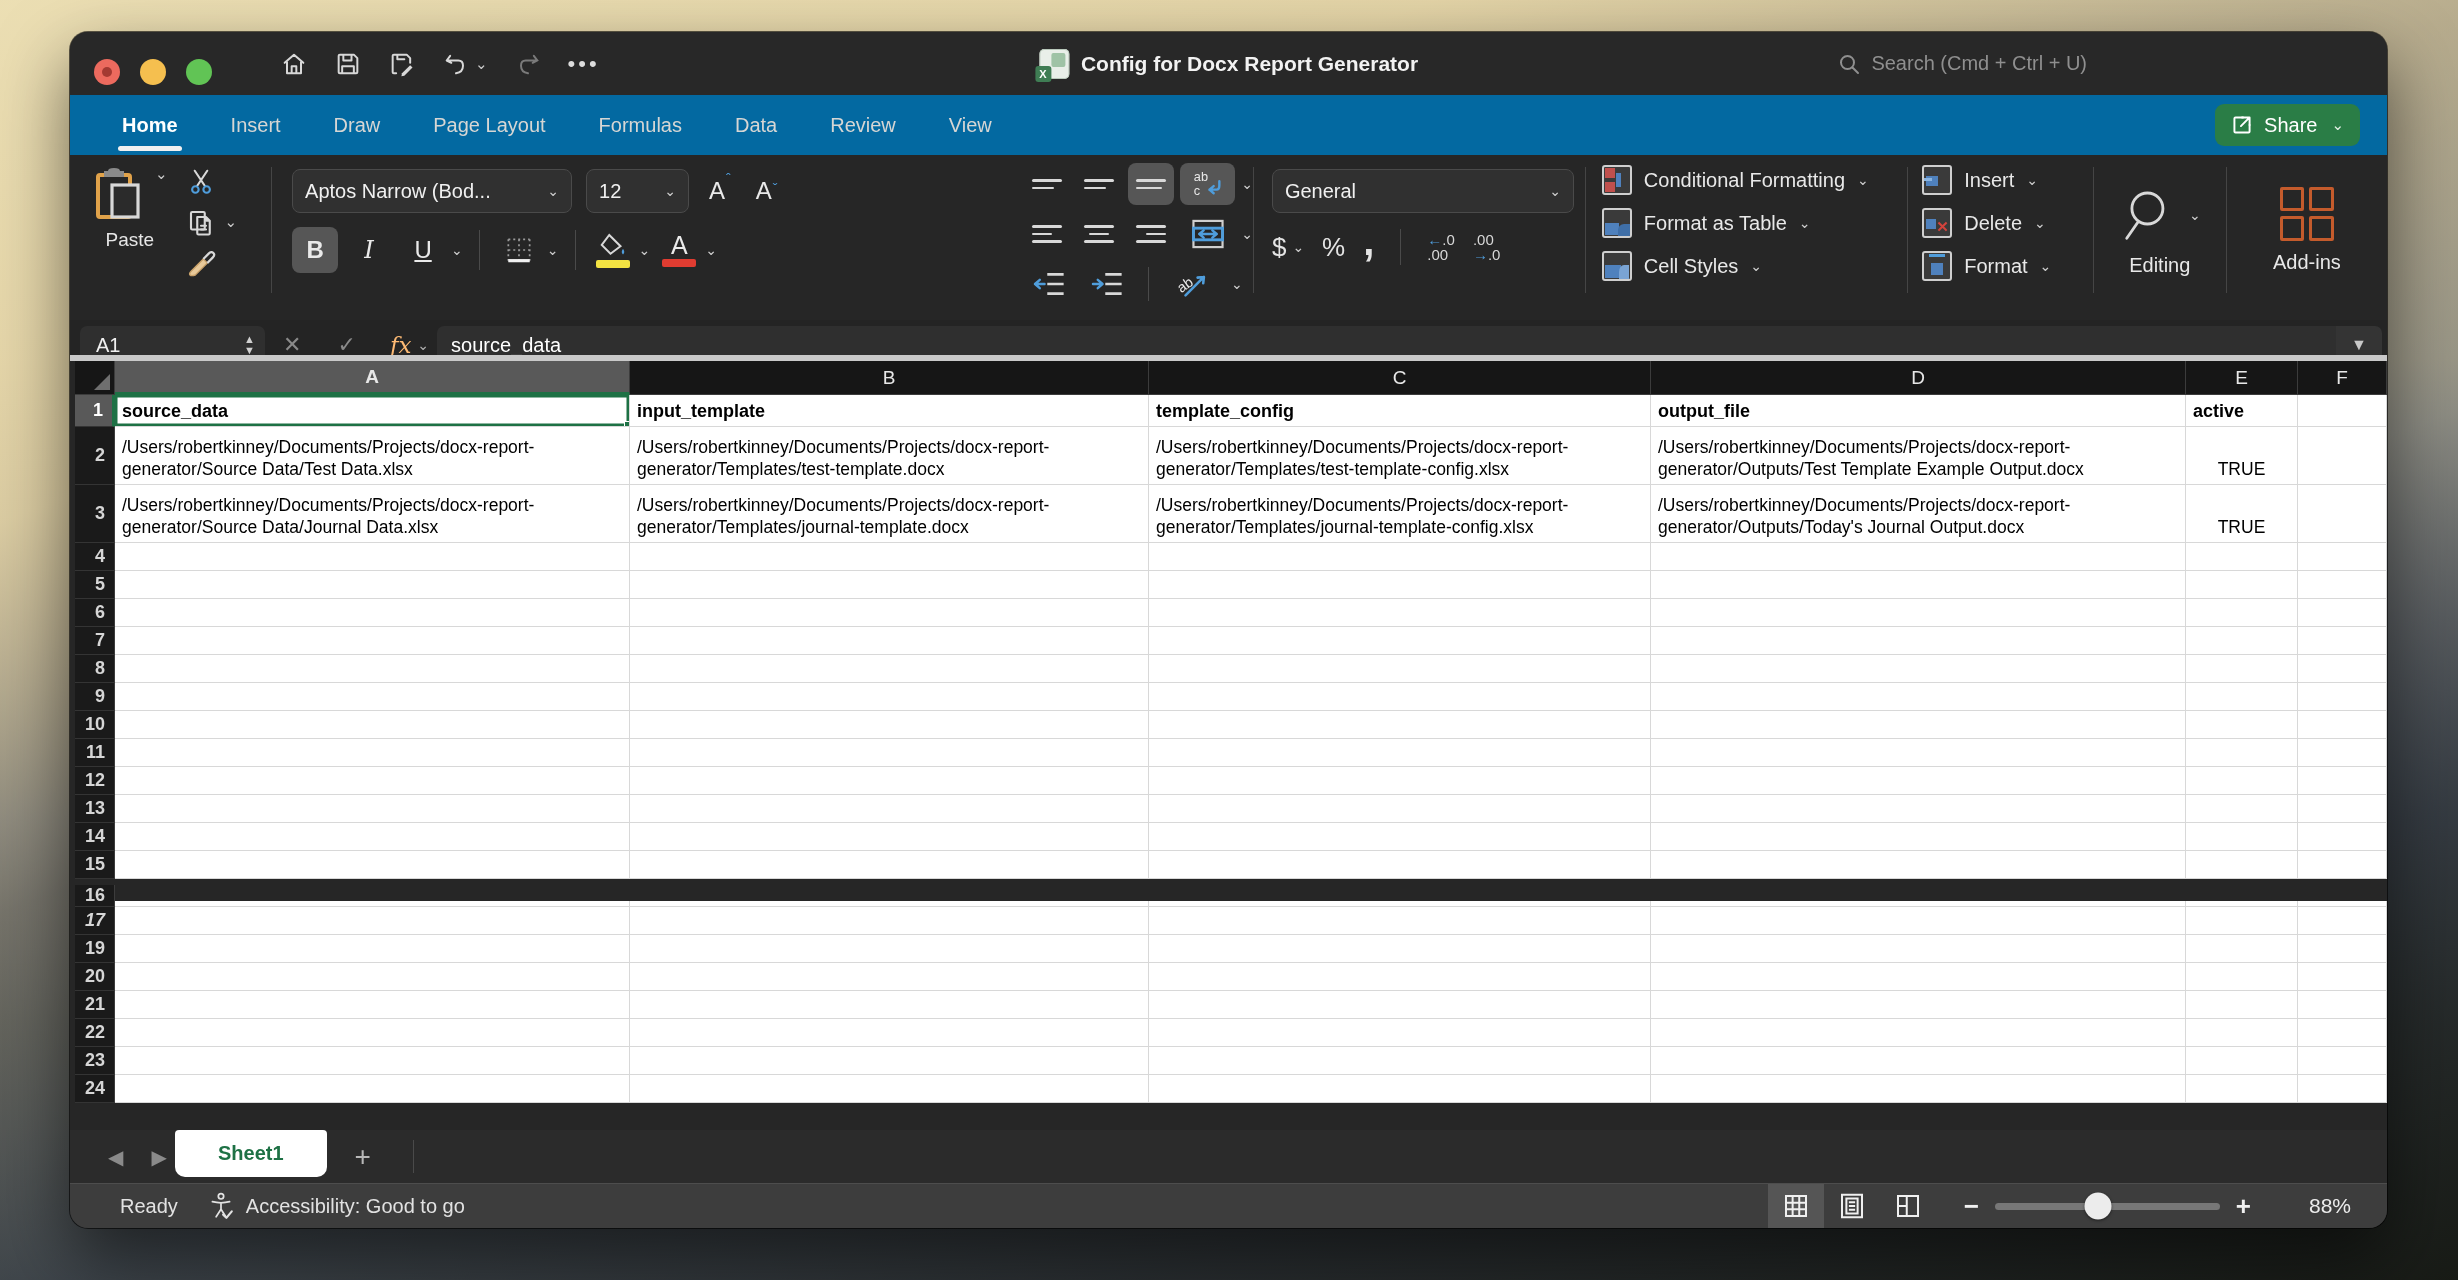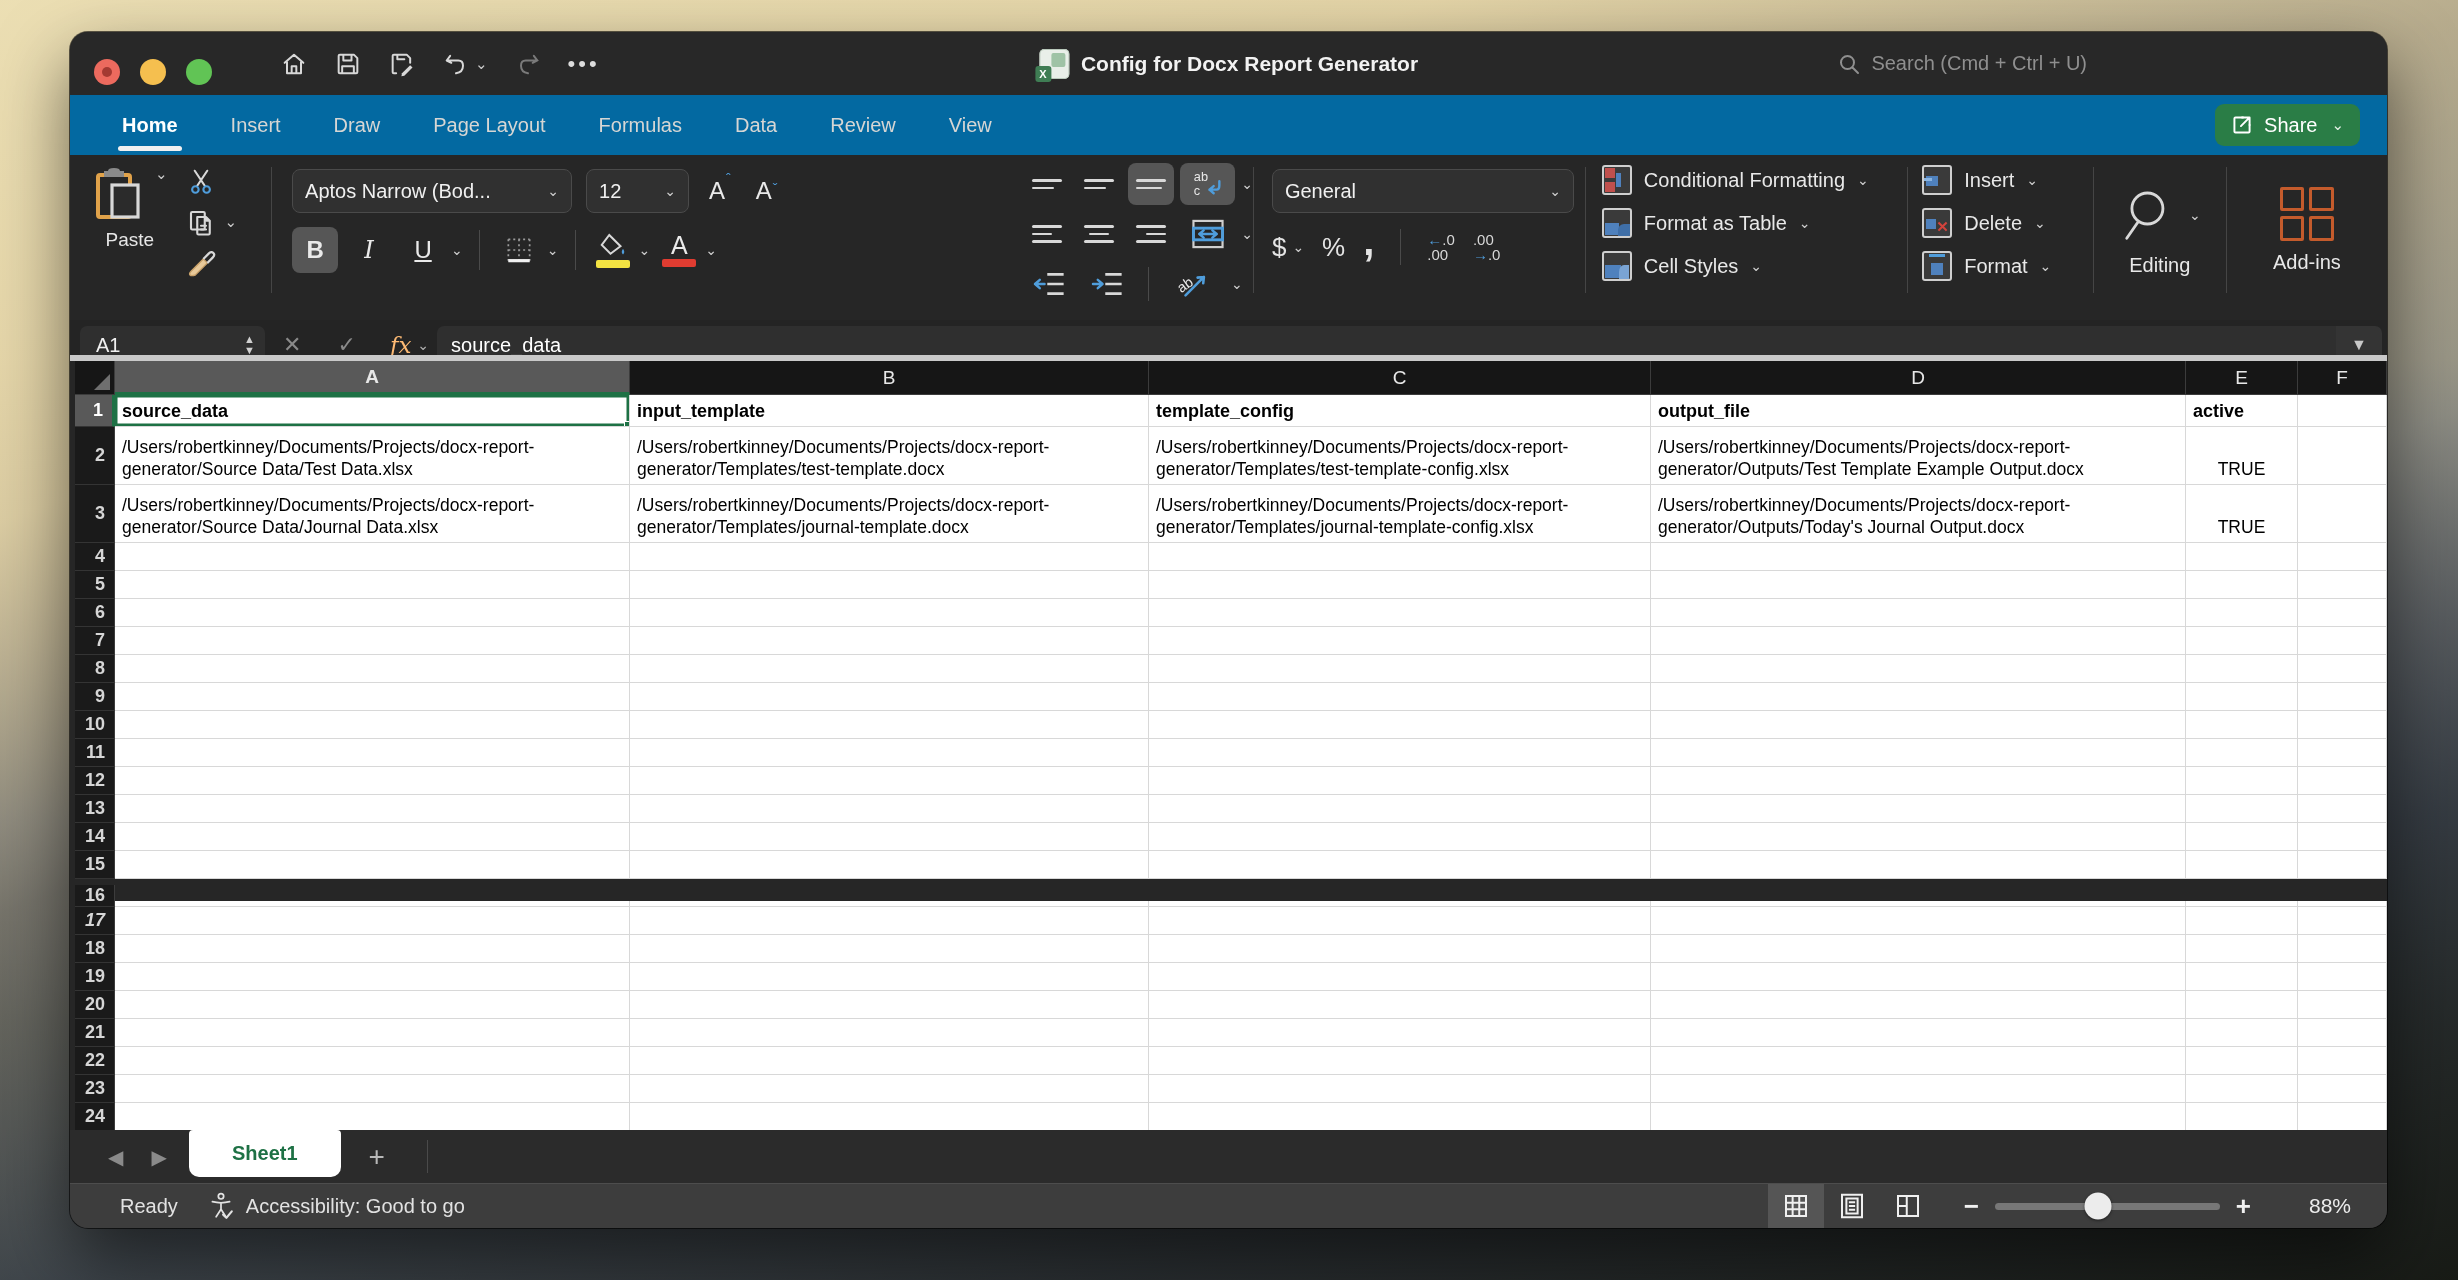--- a/index.html
+++ b/index.html
@@ -120,21 +120,21 @@
   .row-header { width:40px; background:#1a1a1a; color:#d6d6d6; font-size:18px; font-weight:600; display:flex; align-items:center; justify-content:flex-end; padding-right:9px; border-right:1px solid #3c3c3c; border-bottom:1px solid #343434; }
   .row-header.selected { background:#595959; color:#fff; border-right:3px solid #1e7145; }
   .cell { background:#ffffff; color:#000; border-right:1px solid #d8d8d8; border-bottom:1px solid #d8d8d8; display:flex; align-items:flex-end; padding:2px 7px 3px 7px; font-size:17.5px; line-height:1.3; overflow:hidden; }
   .cell.hcell { font-weight:bold; font-size:18px; }
   .cell.center { justify-content:center; }
   .cell.selected-cell { position:relative; box-shadow:inset 0 0 0 2.5px #1e7145; }
   .cell .handle { position:absolute; right:-4px; bottom:-4px; width:9px; height:9px; background:#1e7145; border:1.5px solid #fff; z-index:3; }
   
   .sheettabbar { position:absolute; left:0; top:1098px; right:0; height:53px; background:#2b2b2b; display:flex; align-items:stretch; }
   .nav-arrows { display:flex; align-items:center; gap:28px; padding:0 8px 0 38px; color:#8a8a8a; font-size:20px; }
-  .sheet-tab { width:152px; background:#ffffff; border-radius:4px 4px 10px 10px; display:flex; align-items:center; justify-content:center; margin:0 14px 6px 14px; color:#1e7145; font-weight:bold; font-size:20px; }
+  .sheet-tab { width:152px; background:#ffffff; border-radius:4px 4px 10px 10px; display:flex; align-items:center; justify-content:center; margin:0 14px 6px 0; color:#1e7145; font-weight:bold; font-size:20px; }
   .add-sheet { width:44px; display:flex; align-items:center; justify-content:center; color:#b8b8b8; font-size:28px; font-weight:300; }
   .tab-divider { width:1px; background:#4a4a4a; margin:10px 0 10px 28px; }
   
   .statusbar { position:absolute; left:0; top:1151px; right:0; height:45px; background:#3d3d3d; border-top:1px solid #4d4d4d; display:flex; align-items:center; font-size:20px; color:#e2e2e2; }
   .status-left { display:flex; align-items:center; gap:30px; padding-left:50px; }
   .acc-wrap { display:flex; align-items:center; gap:12px; }
   .status-right { margin-left:auto; display:flex; align-items:center; padding-right:36px; }
   .viewbtn { width:56px; height:45px; display:flex; align-items:center; justify-content:center; }
   .viewbtn.active { background:#555555; }
   .zoomctl { display:flex; align-items:center; gap:16px; margin-left:28px; }
@@ -883,41 +883,20 @@
           <span></span>
         </div>
         <div class="cell" style="width: 112px;">
           <span></span>
         </div>
         <div class="cell" style="width: 89px;">
           <span></span>
         </div>
       </div>
       <div class="grow" style="height: 28px;">
-        <div class="row-header">18</div>
-        <div class="cell" style="width: 515px;">
-          <span></span>
-        </div>
-        <div class="cell" style="width: 519px;">
-          <span></span>
-        </div>
-        <div class="cell" style="width: 502px;">
-          <span></span>
-        </div>
-        <div class="cell" style="width: 535px;">
-          <span></span>
-        </div>
-        <div class="cell" style="width: 112px;">
-          <span></span>
-        </div>
-        <div class="cell" style="width: 89px;">
-          <span></span>
-        </div>
-      </div>
-      <div class="grow" style="height: 28px;">
         <div class="row-header">19</div>
         <div class="cell" style="width: 515px;">
           <span></span>
         </div>
         <div class="cell" style="width: 519px;">
           <span></span>
         </div>
         <div class="cell" style="width: 502px;">
           <span></span>
         </div>

